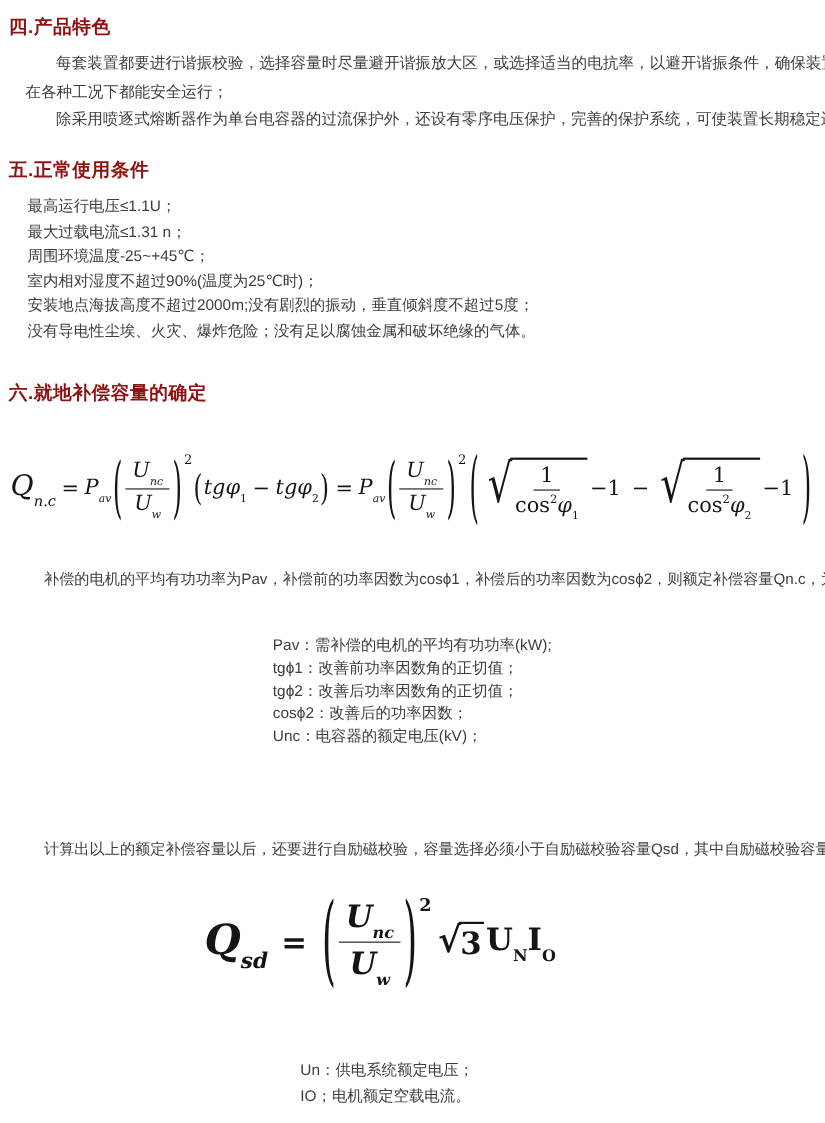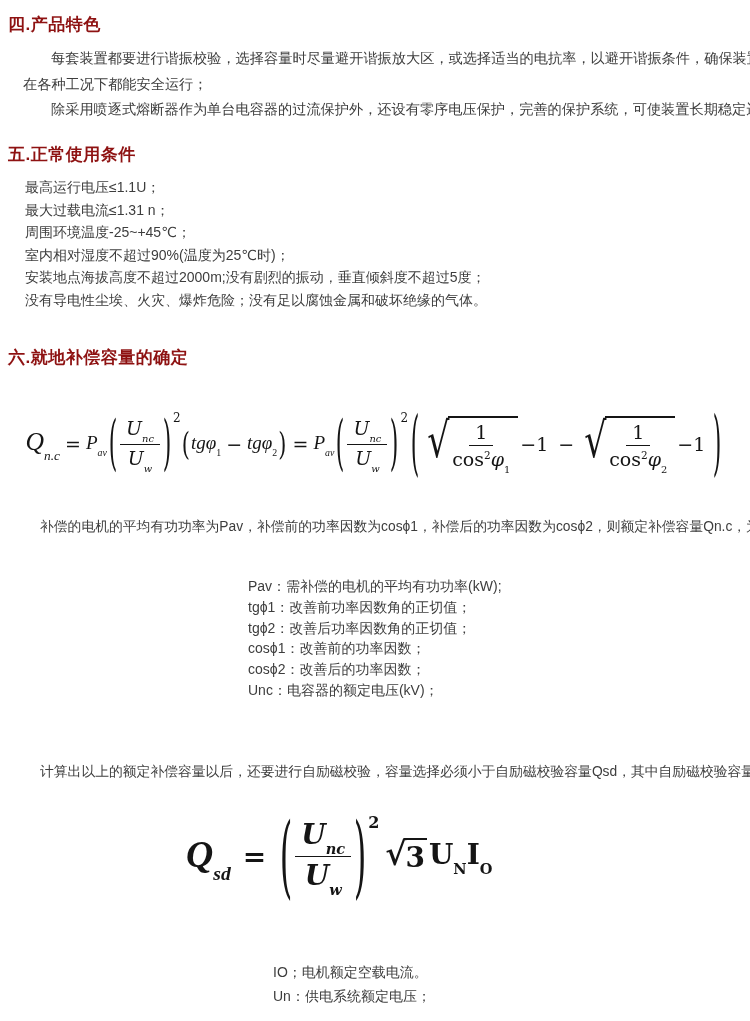--- a/index.html
+++ b/index.html
@@ -25,21 +25,21 @@
   .note-list{font-size:14px;line-height:24px;}
 
   
   .formula{
     font-family:"DejaVu Serif","Liberation Serif",serif;
     color:#151515;display:flex;align-items:center;
   }
   .f1{font-size:19px;width:750px;justify-content:center;}
   .f2{font-size:28px;font-weight:bold;}
   .fi{font-style:italic;}
-  .fvar{font-style:italic;white-space:nowrap;font-family:Liberation Serif, serif;}
+  .fvar{font-style:italic;white-space:nowrap;}
   .fQ{font-size:1.35em;}
   .fop{margin:0 5px;white-space:nowrap;}
   sub.fs{font-size:0.52em;font-style:italic;position:relative;bottom:-0.25em;text-align:right;}
   sub.fn{font-size:0.52em;font-style:normal;position:relative;bottom:-0.25em;}
   sup.fe{font-size:0.55em;font-style:normal;}
   .frac{display:inline-flex;flex-direction:column;align-items:center;text-align:center;margin:0 1px;}
   .frac .num{padding:0 6px 2px;border-bottom:1.6px solid #151515;}
   .frac .den{padding-top:2px;}
   .paren{display:inline-block;font-weight:400;line-height:1;transform-origin:center;}
   .p-frac{transform:scaleY(2.9) scaleX(1.05);font-size:1.1em;margin:0 2px;}
@@ -124,21 +124,20 @@
     <span class="fop" style="margin-left:1px;">−1</span>
     <span class="paren p-big">)</span>
   </div>
 
   <div class="abs body-para indent1 nowrap" style="left:8px;top:514px;width:742px;font-size:13.8px;">补偿的电机的平均有功功率为Pav，补偿前的功率因数为cosϕ1，补偿后的功率因数为cosϕ2，则额定补偿容量Qn.c，为：</div>
 
   <div class="abs def-list" style="left:248px;top:576px;">
     <div>Pav：需补偿的电机的平均有功功率(kW);</div>
     <div>tgϕ1：改善前功率因数角的正切值；</div>
     <div>tgϕ2：改善后功率因数角的正切值；</div>
-    <div>cosϕ1：改善前的功率因数；</div>
     <div>cosϕ2：改善后的功率因数；</div>
     <div>Unc：电容器的额定电压(kV)；</div>
   </div>
 
   <div class="abs body-para indent1 nowrap" style="left:8px;top:759px;width:742px;font-size:13.8px;">计算出以上的额定补偿容量以后，还要进行自励磁校验，容量选择必须小于自励磁校验容量Qsd，其中自励磁校验容量为：</div>
 
   <div class="abs formula f2" style="left:186px;top:806px;height:100px;">
     <span class="fvar fQ"><span>Q</span><sub class="fs">sd</sub></span>
     <span class="fop" style="margin:0 12px;">=</span>
     <span class="paren p-frac">(</span>
@@ -150,17 +149,17 @@
     <span class="pow-frac2">2</span>
     <span class="sqrt3">
       <span class="rsign">√</span>
       <span class="rbody">3</span>
     </span>
     <span><span>U</span><sub class="fn">N</sub></span>
     <span><span>I</span><sub class="fn">O</sub></span>
   </div>
 
   <div class="abs note-list" style="left:273px;top:960px;">
+    <div>Un：供电系统额定电压；</div>
     <div>IO；电机额定空载电流。</div>
-    <div>Un：供电系统额定电压；</div>
   </div>
 
 </div>
 
 </body></html>

